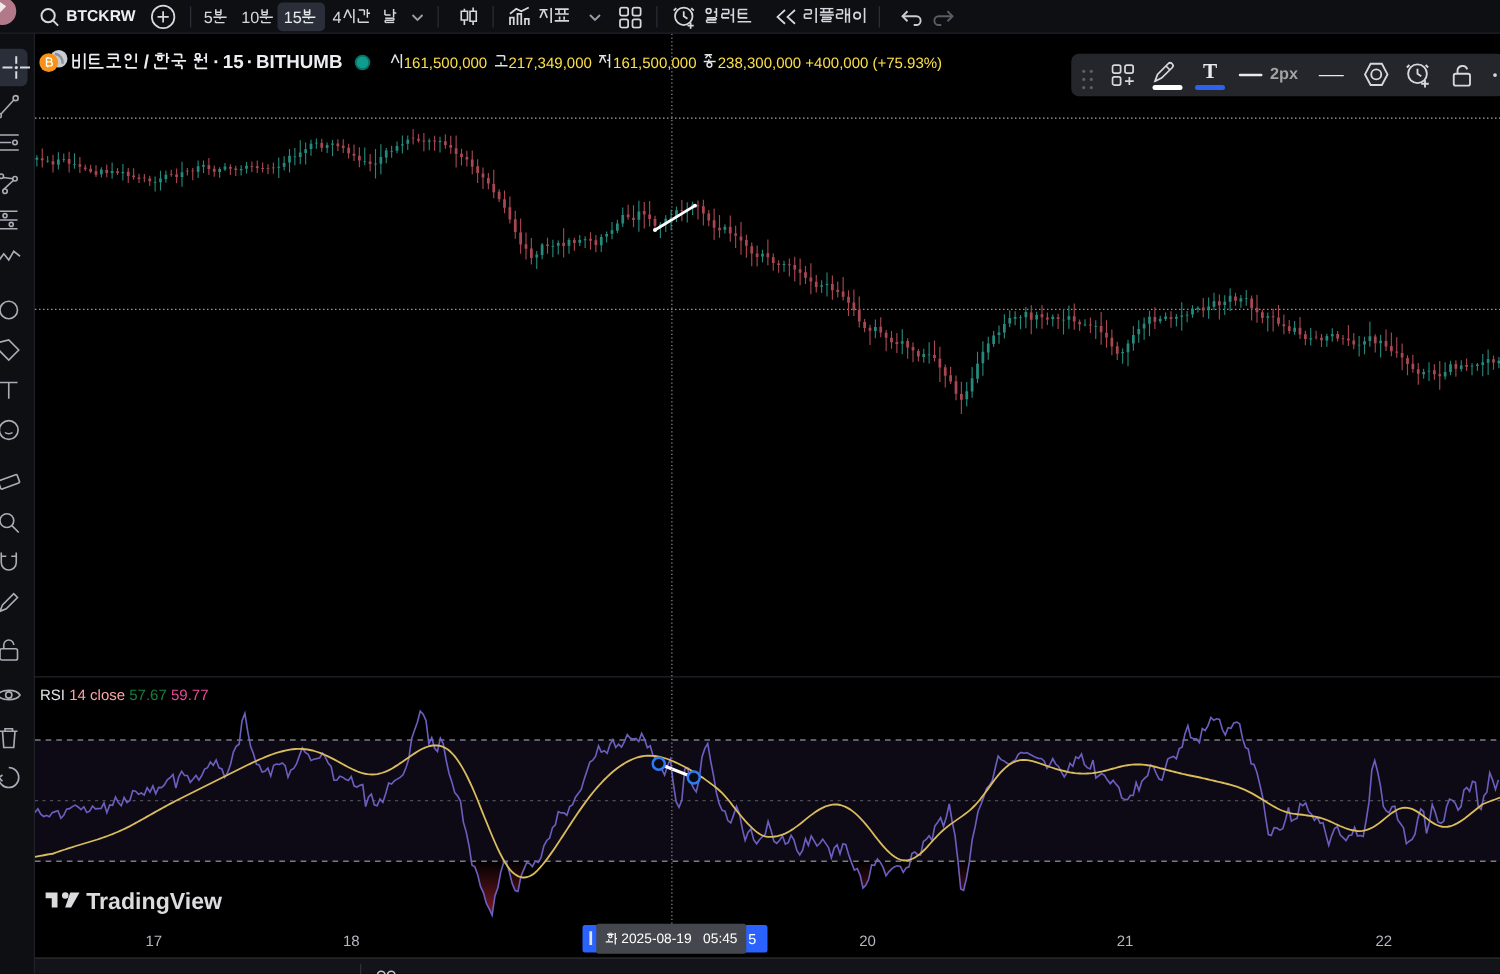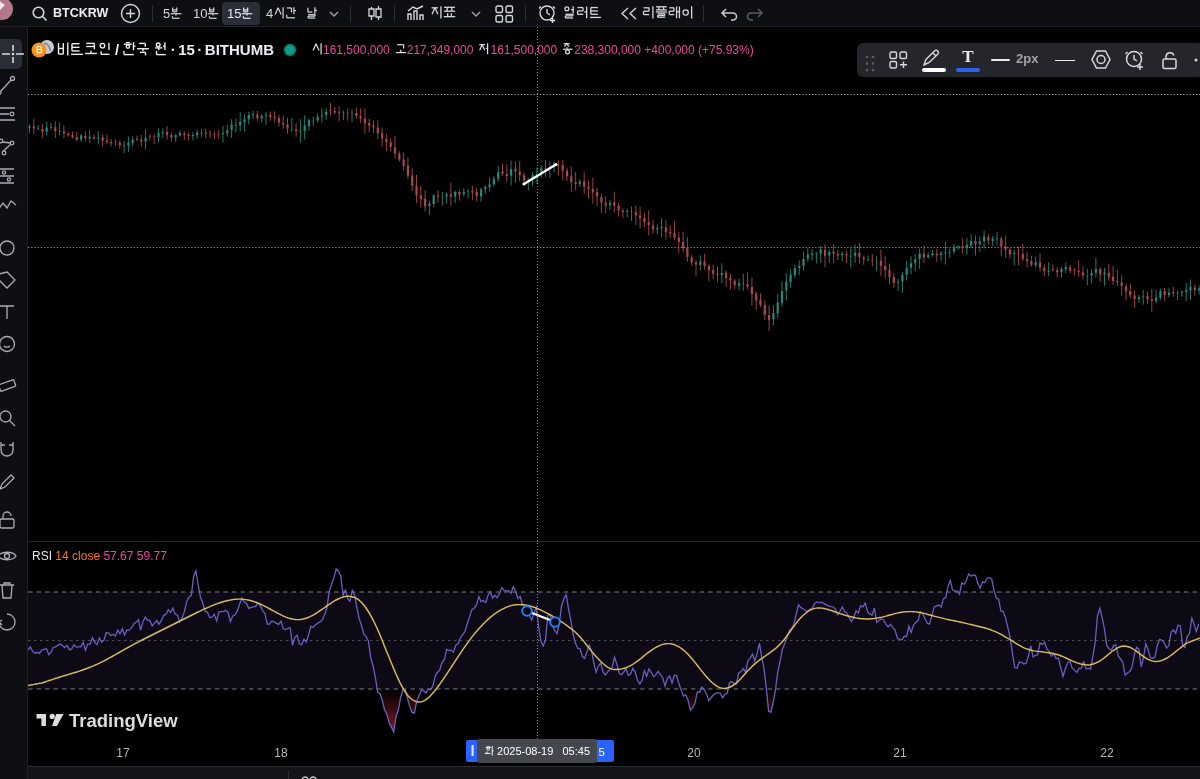--- a/index.html
+++ b/index.html
@@ -6,21 +6,21 @@
 .hgl{display:inline-block}
 #topbar{position:absolute;left:0;top:0;width:1200px;height:27px;background:#0e0f13;border-bottom:1px solid #1f2127;z-index:30}
 #leftbar{position:absolute;left:0;top:27px;width:28px;height:752px;background:#0e0f13;border-right:1px solid #1f2127;z-index:20}
 .sep{position:absolute;top:5px;width:1px;height:17px;background:#2a2e39}
 .tbtxt{position:absolute;top:0;height:43px;line-height:27px;color:#d5d8de;font-size:13px;white-space:nowrap}
 .pill{position:absolute;left:222px;top:2px;width:38px;height:23px;background:#2a2e39;border-radius:4px}
 #legend{position:absolute;left:31px;top:39px;height:20px;z-index:10;white-space:nowrap}
 #legend .t{color:#eceef2;font-size:15px;font-weight:700}
 #ohlc{position:absolute;left:311px;top:43px;font-size:12px;z-index:10;white-space:nowrap}
 #ohlc b{color:#dfe2e7;font-weight:400}
-#ohlc span{color:#ec4899}
+#ohlc span{color:#fde047}
 #ohlc i{display:inline-block;width:5px}
 #rsileg{position:absolute;left:32px;top:549px;font-size:12px;z-index:10;white-space:nowrap;color:#e3e5ea}
 #fltb{position:absolute;left:857px;top:43px;width:347px;height:34px;background:#24262c;border-radius:6px;z-index:40}
 </style></head>
 <body>
 <svg width="0" height="0" style="position:absolute">
     <symbol id="h-bi" viewBox="0 0 100 100">
       <g fill="none" stroke="currentColor" stroke-width="10" stroke-linecap="butt">
         <path d="M18,8 V86"></path>
         <path d="M52,8 V86"></path>
@@ -518,21 +518,21 @@
   </div>
 <div id="ohlc"><b><svg class="hgl" width="12" height="12" style="vertical-align:-1px">
         <use href="#h-si"></use>
       </svg></b><span>161,500,000</span><i></i><b><svg class="hgl" width="12" height="12" style="vertical-align:-1px">
         <use href="#h-go"></use>
       </svg></b><span>217,349,000</span><i></i><b><svg class="hgl" width="12" height="12" style="vertical-align:-1px">
         <use href="#h-jeo"></use>
       </svg></b><span>161,500,000</span><i></i><b><svg class="hgl" width="12" height="12" style="vertical-align:-1px">
         <use href="#h-jong"></use>
       </svg></b><span>238,300,000</span><span> +400,000 (+75.93%)</span></div>
-<div id="rsileg"><span>RSI</span> <span style="color:#f97316">14 close</span>&nbsp;<span style="color:#ec4899">57.67</span>&nbsp;<span style="color:#ec4899">59.77</span></div>
+<div id="rsileg"><span>RSI</span> <span style="color:#fca5a5">14 close</span>&nbsp;<span style="color:#15803d">57.67</span>&nbsp;<span style="color:#ec4899">59.77</span></div>
 <div id="fltb">
     <svg class="abs" style="left:6px;top:10px" width="14" height="21" fill="#5a5e68">
       <circle cx="4" cy="4" r="1.3"></circle>
       <circle cx="4" cy="10.5" r="1.3"></circle>
       <circle cx="4" cy="17" r="1.3"></circle>
       <circle cx="10" cy="4" r="1.3"></circle>
       <circle cx="10" cy="10.5" r="1.3"></circle>
       <circle cx="10" cy="17" r="1.3"></circle>
     </svg>
     <svg class="abs" style="left:32px;top:8px" width="20" height="19" fill="none" stroke="#d5d8de" stroke-width="1.4">

